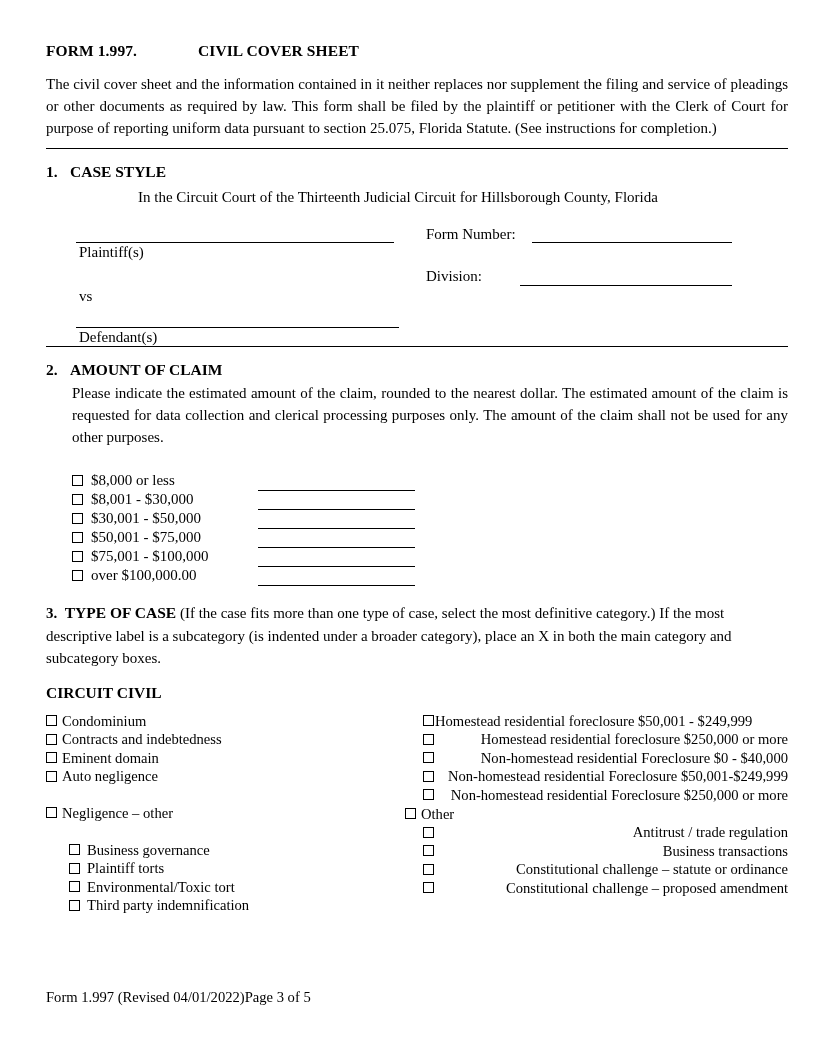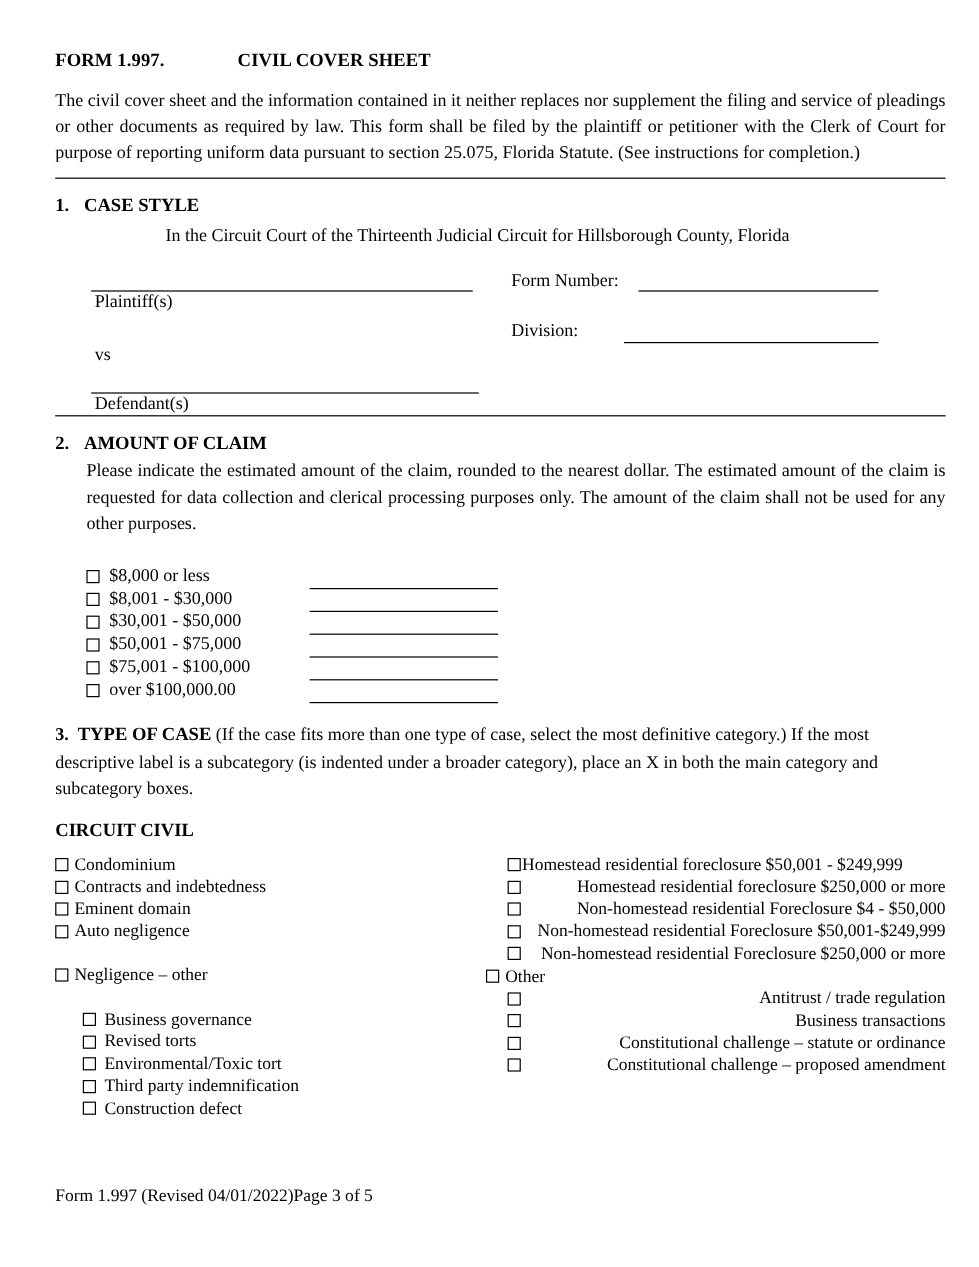--- a/index.html
+++ b/index.html
@@ -297,48 +297,44 @@
         </div>
 
         <div class="gap"></div>
 
         <div class="ck-row indent">
           <span class="cb"></span>
           <span class="wrap">Business governance</span>
         </div>
         <div class="ck-row indent">
           <span class="cb"></span>
-          <span class="wrap">Revised torts</span>
+          <span class="wrap">Plaintiff torts</span>
         </div>
         <div class="ck-row indent">
           <span class="cb"></span>
           <span class="wrap">Environmental/Toxic tort</span>
         </div>
         <div class="ck-row indent">
           <span class="cb"></span>
           <span class="wrap">Third party indemnification</span>
-        </div>
-        <div class="ck-row indent">
-          <span class="cb"></span>
-          <span class="wrap">Construction defect</span>
         </div>
       </div>
 
       <div class="col-right">
         <div class="ck-row tight" style="padding-left:18px;">
           <span class="cb" style="left:18px;"></span>
           <span class="wrap" style="padding-left:12px;">Homestead residential foreclosure $50,001 - $249,999</span>
         </div>
         <div class="ck-row sub2">
           <span class="cb"></span>
           <span class="wrap">Homestead residential foreclosure $250,000 or more</span>
         </div>
         <div class="ck-row sub2">
           <span class="cb"></span>
-          <span class="wrap">Non-homestead residential Foreclosure $4 - $50,000</span>
+          <span class="wrap">Non-homestead residential Foreclosure $0 - $40,000</span>
         </div>
         <div class="ck-row sub2" style="padding-left:36px; text-indent:-36px;">
           <span class="cb"></span>
           <span style="margin-left:36px;">Non-homestead residential Foreclosure $50,001-$249,999</span>
         </div>
         <div class="ck-row sub2" style="padding-left:36px; text-indent:-36px;">
           <span class="cb"></span>
           <span style="margin-left:36px;">Non-homestead residential Foreclosure $250,000 or more</span>
         </div>
         <div class="ck-row tight" style="padding-left:16px;">

